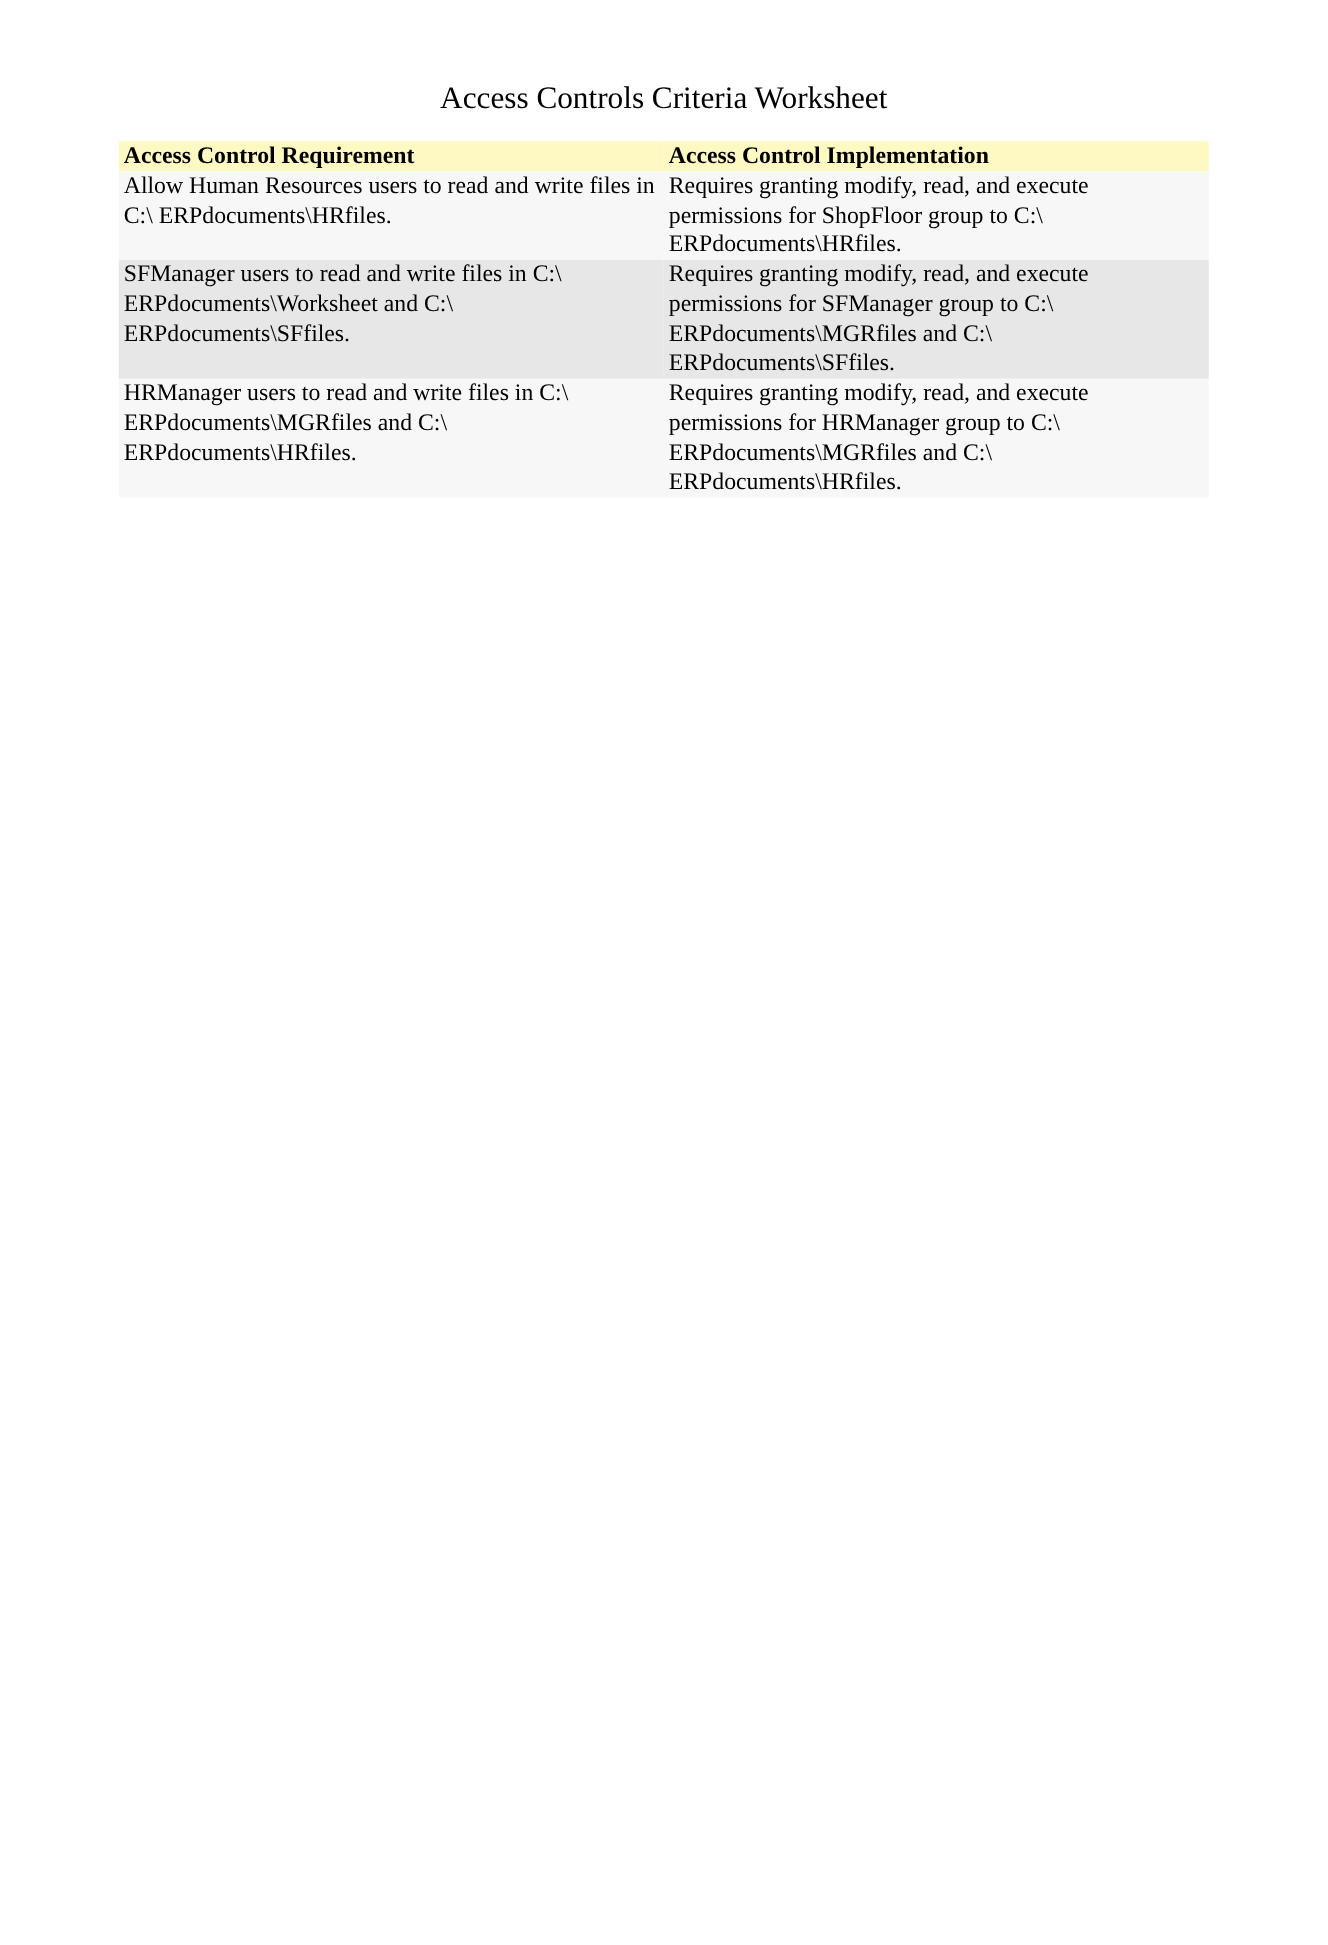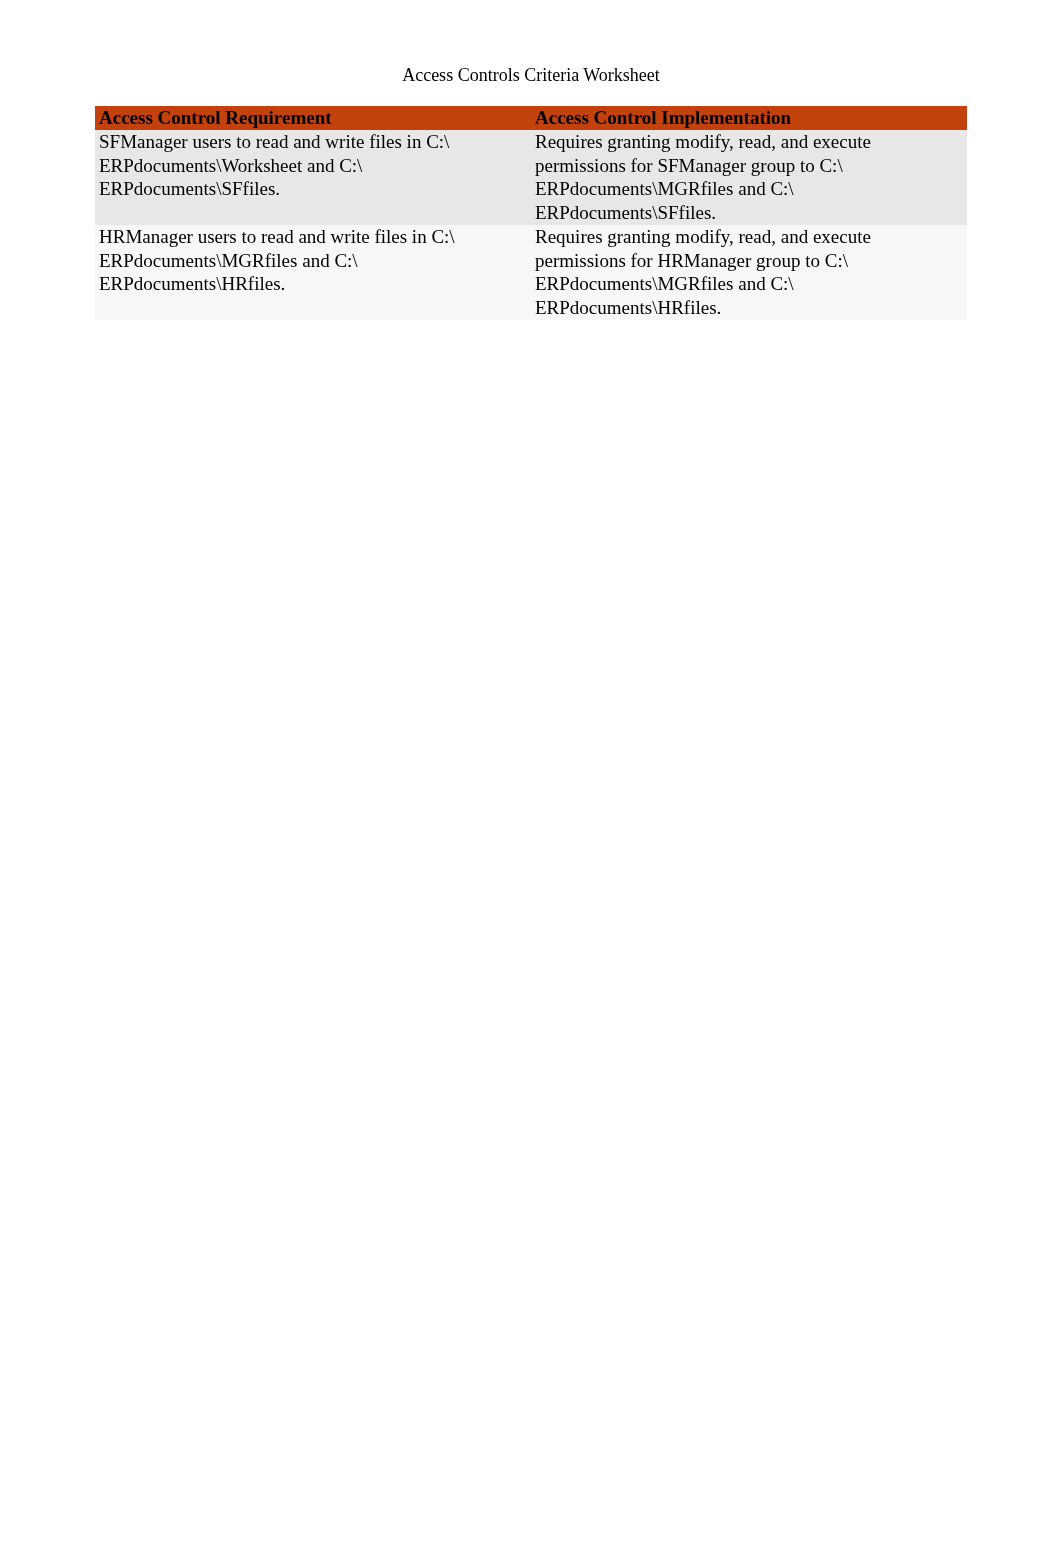--- a/index.html
+++ b/index.html
@@ -10,56 +10,60 @@
     body {
       background: #ffffff;
       font-family: "Times New Roman", Times, serif;
       font-size: 19px;
       color: #000000;
       width: 1062px;
       padding: 65px 95px;
     }
     .title {
       text-align: center;
-      font-size: 18px;
+      font-size: 25px;
       margin-bottom: 20px;
       font-weight: normal;
     }
     .table {
       width: 100%;
       border-collapse: collapse;
     }
     .table td {
       vertical-align: top;
       padding: 0 4px 0 4px;
       width: 50%;
       line-height: 1.25;
     }
     .header-row td {
-      background: #c2410c;
+      background: #fef9c3;
       font-weight: bold;
     }
     .odd-row td {
       background: #f7f7f7;
     }
     .even-row td {
       background: #e7e7e7;
     }
   </style>
 </head>
 <body>
 
 <div class="title">Access Controls Criteria Worksheet</div>
 
 <table class="table">
   <tbody>
       <tr class="header-row">
     <td>Access Control Requirement</td>
     <td>Access Control Implementation</td>
   </tr>
+  <tr class="odd-row">
+    <td>Allow Human Resources users to read and write files in C:\ ERPdocuments\HRfiles.</td>
+    <td>Requires granting modify, read, and execute permissions for ShopFloor group to C:\ ERPdocuments\HRfiles.</td>
+  </tr>
   <tr class="even-row">
     <td>SFManager users to read and write files in C:\ ERPdocuments\Worksheet and C:\ ERPdocuments\SFfiles.</td>
     <td>Requires granting modify, read, and execute permissions for SFManager group to C:\ ERPdocuments\MGRfiles and C:\ ERPdocuments\SFfiles.</td>
   </tr>
   <tr class="odd-row">
     <td>HRManager users to read and write files in C:\ ERPdocuments\MGRfiles and C:\ ERPdocuments\HRfiles.</td>
     <td>Requires granting modify, read, and execute permissions for HRManager group to C:\ ERPdocuments\MGRfiles and C:\ ERPdocuments\HRfiles.</td>
   </tr>
 </tbody>
   </table>

